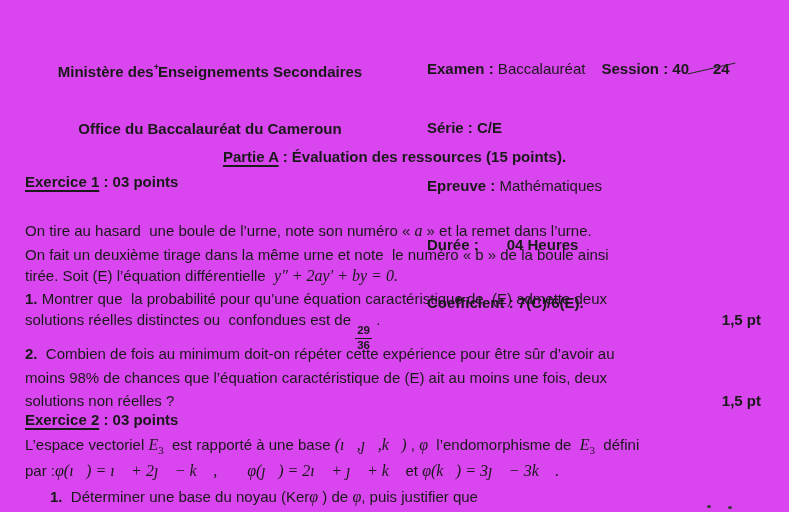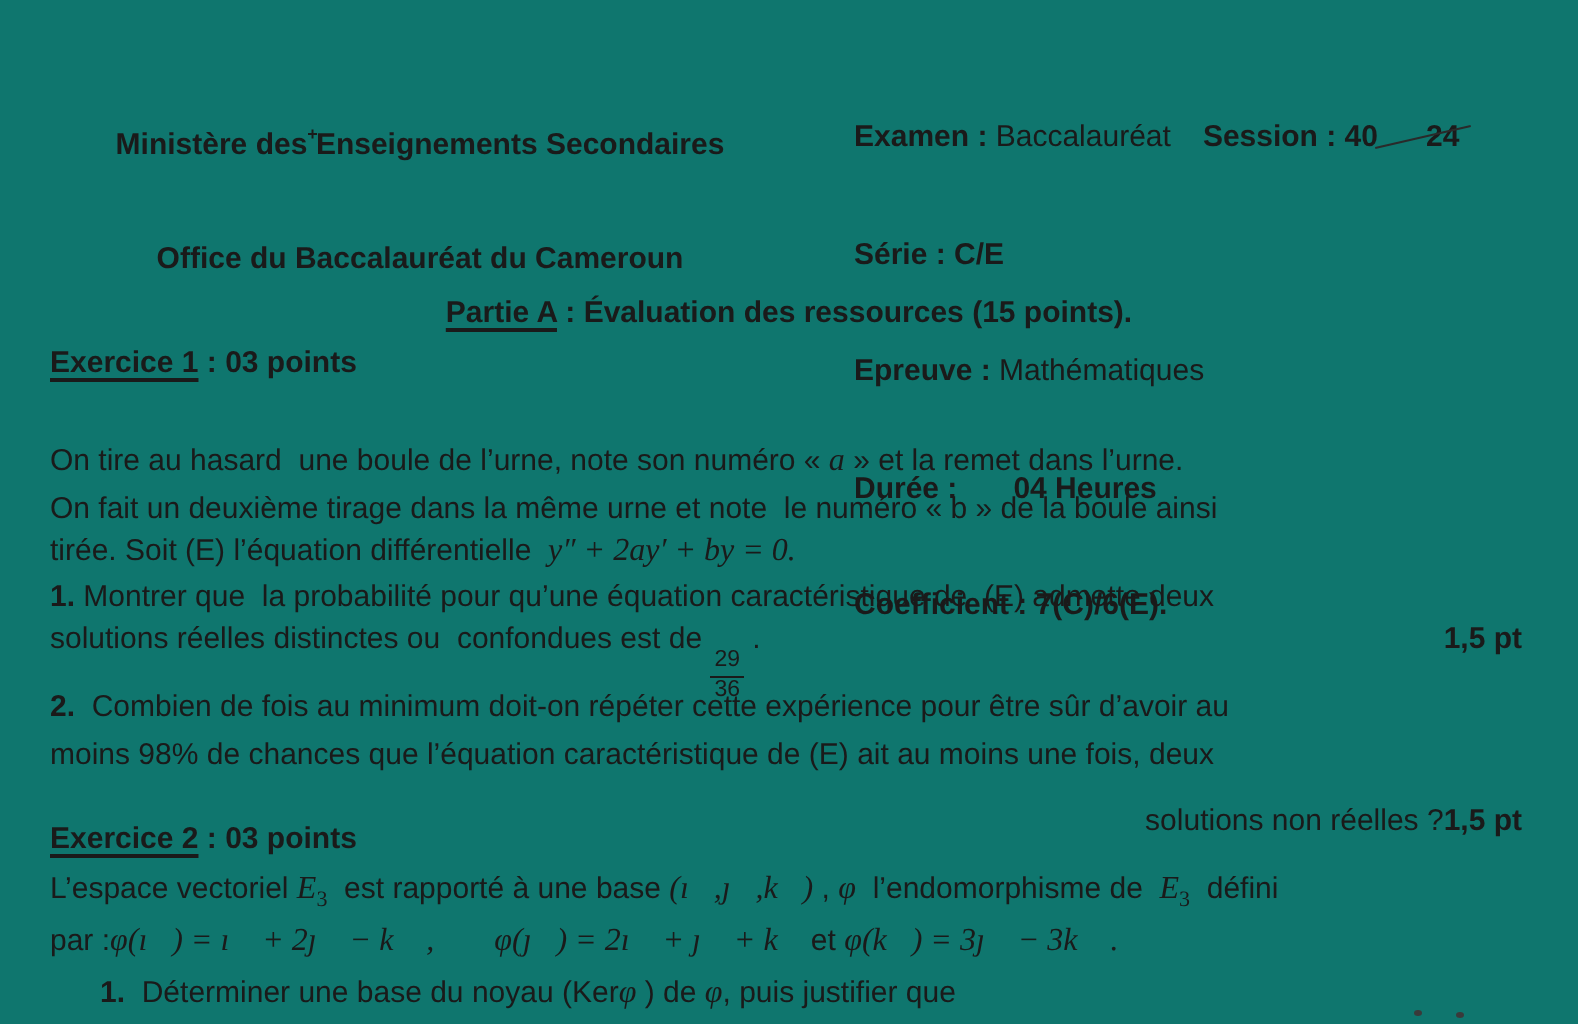--- a/index.html
+++ b/index.html
@@ -1,28 +1,28 @@
 <!DOCTYPE html>
 <html><head>
 <meta charset="utf-8">
 <style>
   html,body{margin:0;padding:0;background:#9a9a9a;}
-  .page{position:relative;width:789px;height:512px;background:#0f766e;
+  .page{position:relative;width:789px;height:512px;background:#d946ef;
         font-family:"Liberation Sans",sans-serif;color:#1a1a1a;overflow:hidden;}
   .ln{position:absolute;left:25px;right:28px;font-size:15px;line-height:20px;white-space:pre;}
   .center{left:0;right:0;text-align:center;}
   .b{font-weight:bold;}
   .u{text-decoration:underline;text-decoration-thickness:1.5px;text-underline-offset:3px;}
   .m{font-family:"Liberation Serif",serif;font-style:italic;font-size:16px;}
   .msub{font-family:"Liberation Serif",serif;font-style:normal;font-size:11px;vertical-align:-4px;}
   .flexln{display:flex;justify-content:space-between;}
   .pts{font-weight:bold;}
   .fracln{line-height:28px;}
   .frac{display:inline-flex;flex-direction:column;align-items:center;font-size:11.5px;
-        line-height:1.1;vertical-align:-9px;font-weight:normal;}
+        line-height:1.1;vertical-align:-9px;font-weight:bold;}
   .frac .num{border-bottom:1.4px solid #1a1a1a;padding:0 2px 1px;}
   .hdrL{position:absolute;left:36px;top:20px;width:348px;text-align:center;
         font-weight:bold;font-size:15px;line-height:19px;white-space:pre;}
   .hdrR{position:absolute;left:427px;top:20px;font-size:15px;line-height:19.5px;white-space:pre;}
   .supmark{font-size:9px;vertical-align:7px;font-weight:bold;letter-spacing:-1px;}
   .struck{position:relative;display:inline-block;padding-left:24px;}
   .struck::after{content:"";position:absolute;left:-2px;right:-6px;top:9px;
         border-top:1.7px solid #2a2a2a;transform:rotate(-13deg);}
   .sess{margin-left:16px;}
   .dval{margin-left:28px;}
@@ -64,21 +64,21 @@
 
   <div class="ln flexln fracln" style="top:306px;">
     <span><span>solutions réelles distinctes ou  confondues est de </span><span class="frac"><span class="num">29</span><span class="den">36</span></span><span> .</span></span>
     <span class="pts">1,5 pt</span>
   </div>
 
   <div class="ln" style="top:344px;"><span class="b">2.</span><span>  Combien de fois au minimum doit-on répéter cette expérience pour être sûr d’avoir au</span></div>
 
   <div class="ln" style="top:368px;">moins 98% de chances que l’équation caractéristique de (E) ait au moins une fois, deux</div>
 
-  <div class="ln flexln" style="top:401px;justify-content:flex-end;">
+  <div class="ln flexln" style="top:391px;">
     <span>solutions non réelles ?</span>
     <span class="pts">1,5 pt</span>
   </div>
 
   <div class="ln b" style="top:410px;"><span class="u">Exercice 2</span><span> : 03 points</span></div>
 
   <div class="ln" style="top:435px;"><span>L’espace vectoriel </span><span class="m">E</span><span class="msub">3</span><span>  est rapporté à une base </span><span class="m">(ı⃗,ȷ⃗,k⃗)</span><span> , </span><span class="m">φ</span><span>  l’endomorphisme de  </span><span class="m">E</span><span class="msub">3</span><span>  défini</span></div>
 
   <div class="ln" style="top:461px;"><span>par :</span><span class="m">φ(ı⃗) = ı⃗ + 2ȷ⃗ − k⃗ ,</span><span class="m gapm">φ(ȷ⃗) = 2ı⃗ + ȷ⃗ + k⃗</span><span> et </span><span class="m">φ(k⃗) = 3ȷ⃗ − 3k⃗ .</span></div>
 

